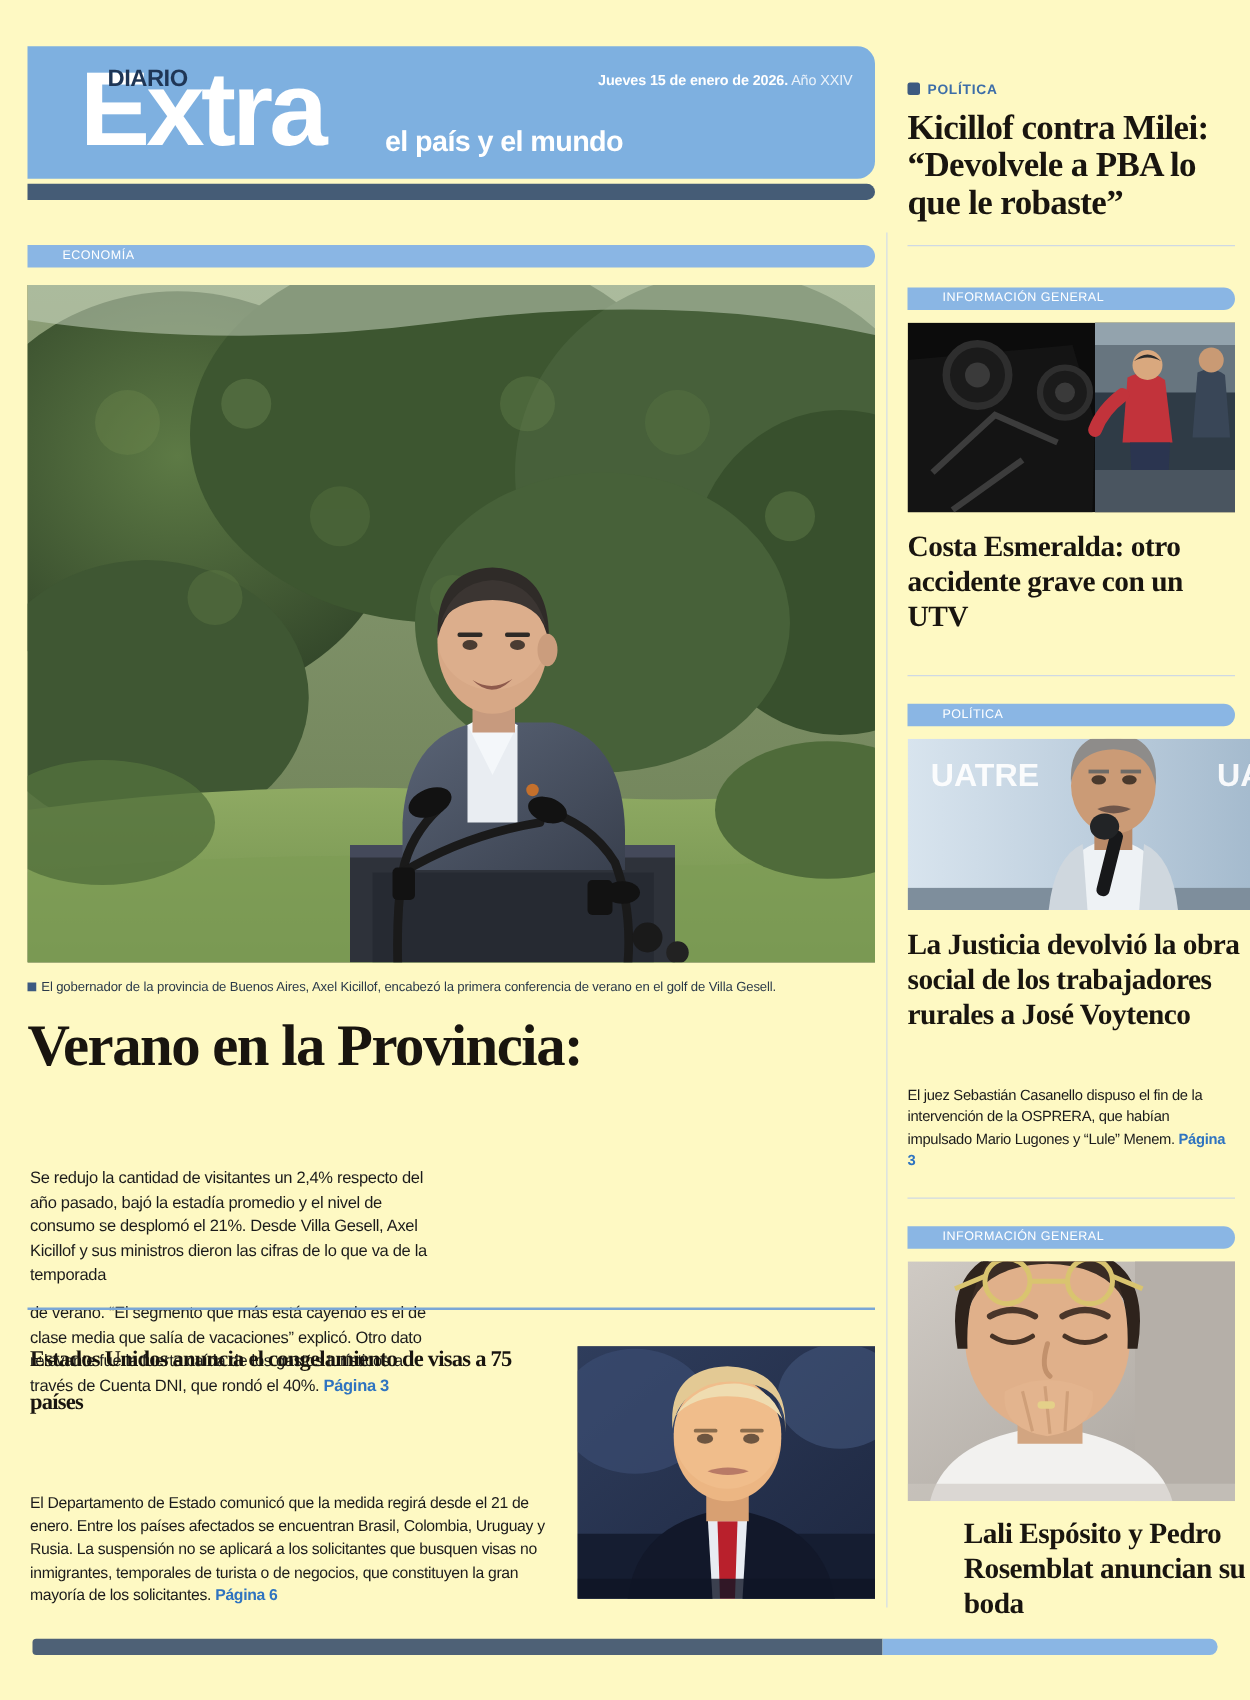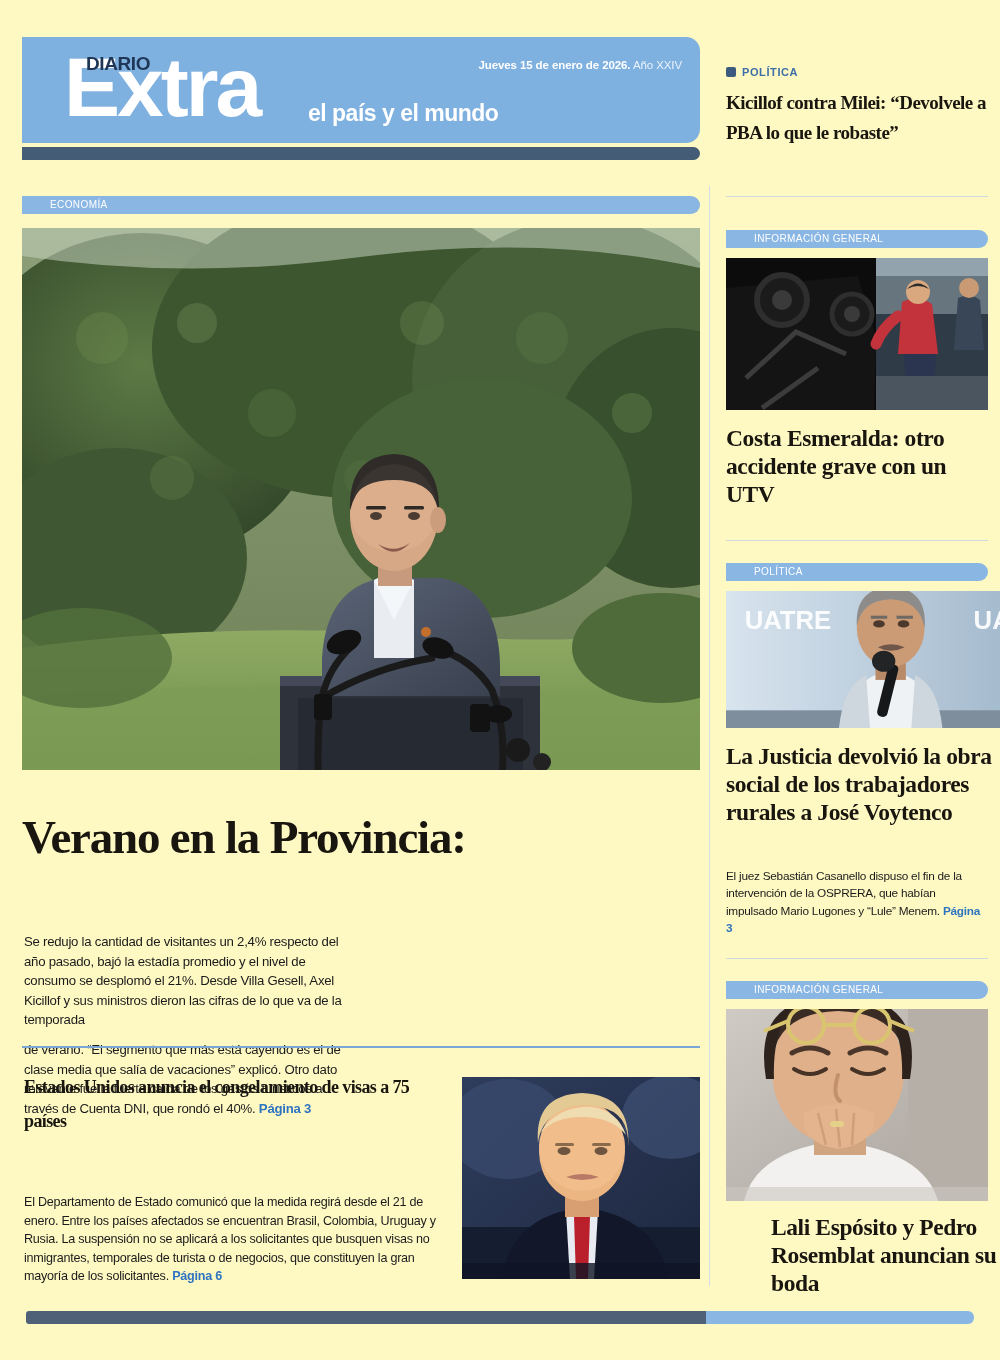--- a/index.html
+++ b/index.html
@@ -121,21 +121,21 @@
     position:absolute; left:726px; top:66px;
     font-size:11px; letter-spacing:0.6px; color:#3d6ea8; font-weight:bold;
   }
   .r-kicker .sq{
     display:inline-block; width:10px; height:10px; background:#3d5a80;
     margin-right:6px; border-radius:2px; vertical-align:-1px;
   }
   .head-r1{
     position:absolute; left:726px; top:88px; width:268px;
     font-family:"Liberation Serif", serif;
-    font-weight:bold; font-size:19px; line-height:30px;
+    font-weight:bold; font-size:28px; line-height:30px;
     color:#19150f; letter-spacing:-0.5px;
   }
 
   .photo-r{ position:absolute; overflow:hidden; }
   .photo-r svg{ display:block; width:100%; height:100%; }
 
   .head-r{
     position:absolute; width:268px;
     font-family:"Liberation Serif", serif;
     font-weight:bold; font-size:23.5px; line-height:28px;
@@ -263,20 +263,23 @@
         <ellipse cx="416" cy="420" rx="16" ry="10" transform="rotate(18 416 420)"></ellipse>
         <ellipse cx="476" cy="486" rx="14" ry="9"></ellipse>
         <rect x="292" y="466" width="18" height="26" rx="4"></rect>
         <rect x="448" y="476" width="20" height="28" rx="4"></rect>
       </g>
       <circle cx="496" cy="522" r="12" fill="#1a1a1a"></circle>
       <circle cx="520" cy="534" r="9" fill="#222"></circle>
     </svg>
   </div>
 
+  <div class="caption">
+    <span class="cap-sq"></span><span>El gobernador de la provincia de Buenos Aires, Axel Kicillof, encabezó la primera conferencia de verano en el golf de Villa Gesell.</span>
+  </div>
 
   <div class="head-main">
     <div>Verano en la Provincia:</div>
   </div>
 
   <div class="body-cols">
     <div class="col">
       <p class="body-txt">Se redujo la cantidad de visitantes un 2,4% respecto del año pasado, bajó la estadía promedio y el nivel de consumo se desplomó el 21%. Desde Villa Gesell, Axel Kicillof y sus ministros dieron las cifras de lo que va de la temporada</p>
     </div>
     <div class="col">

